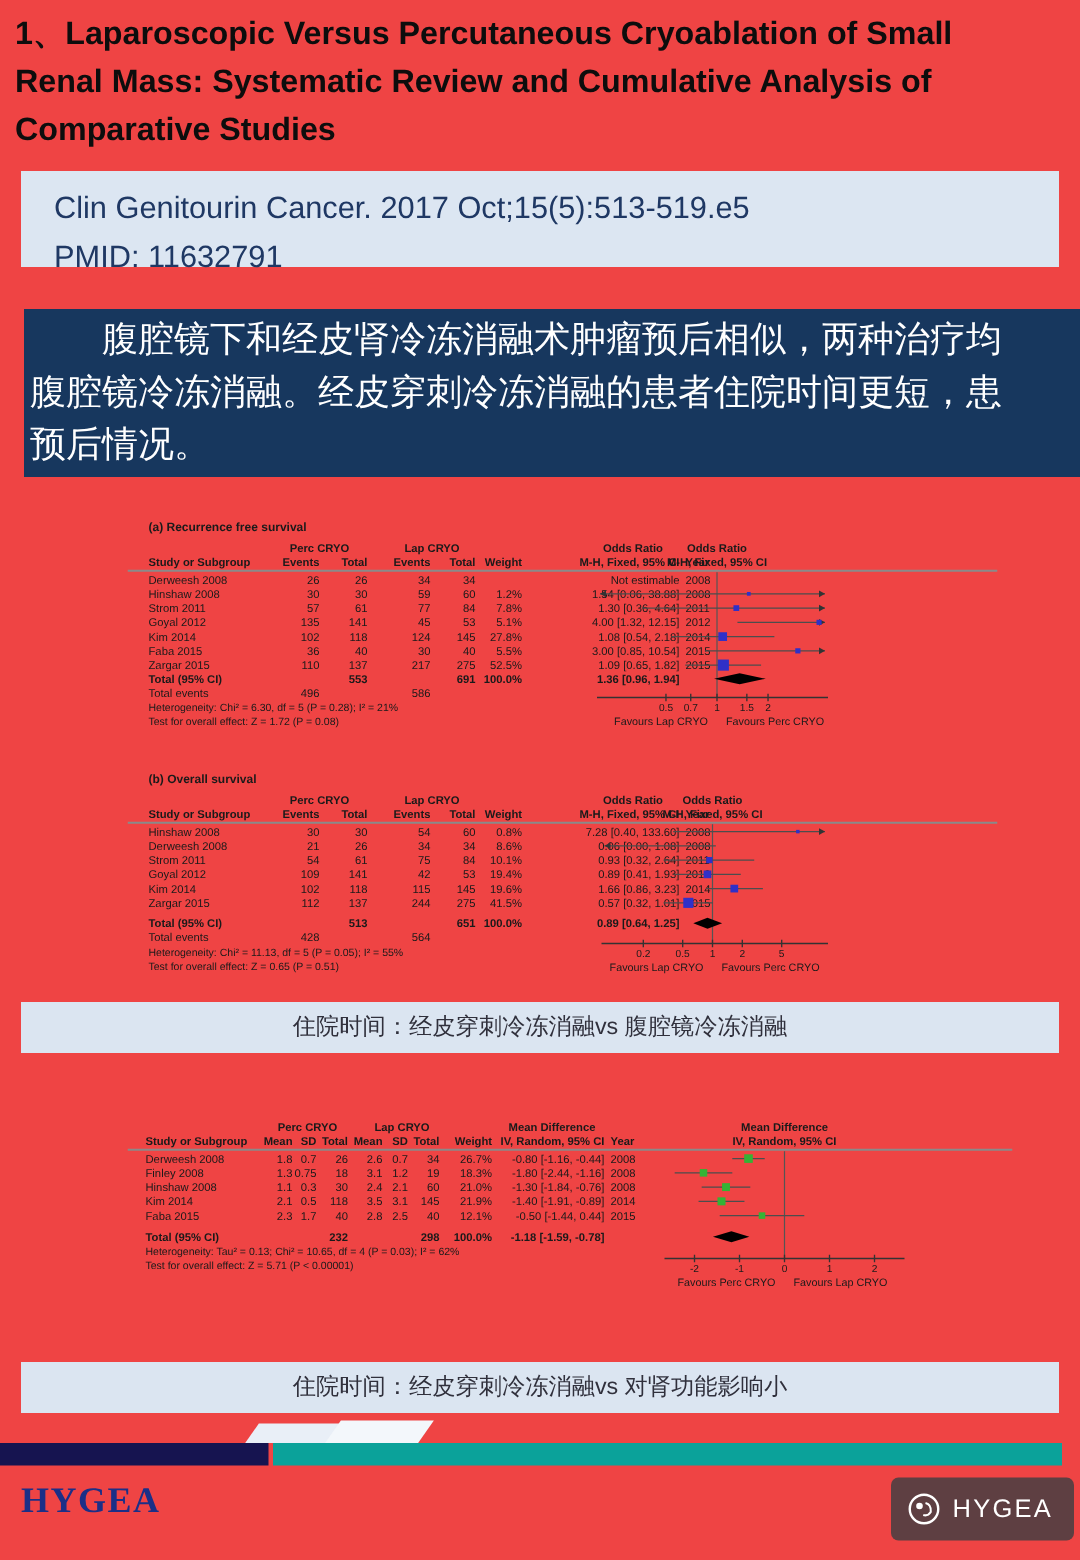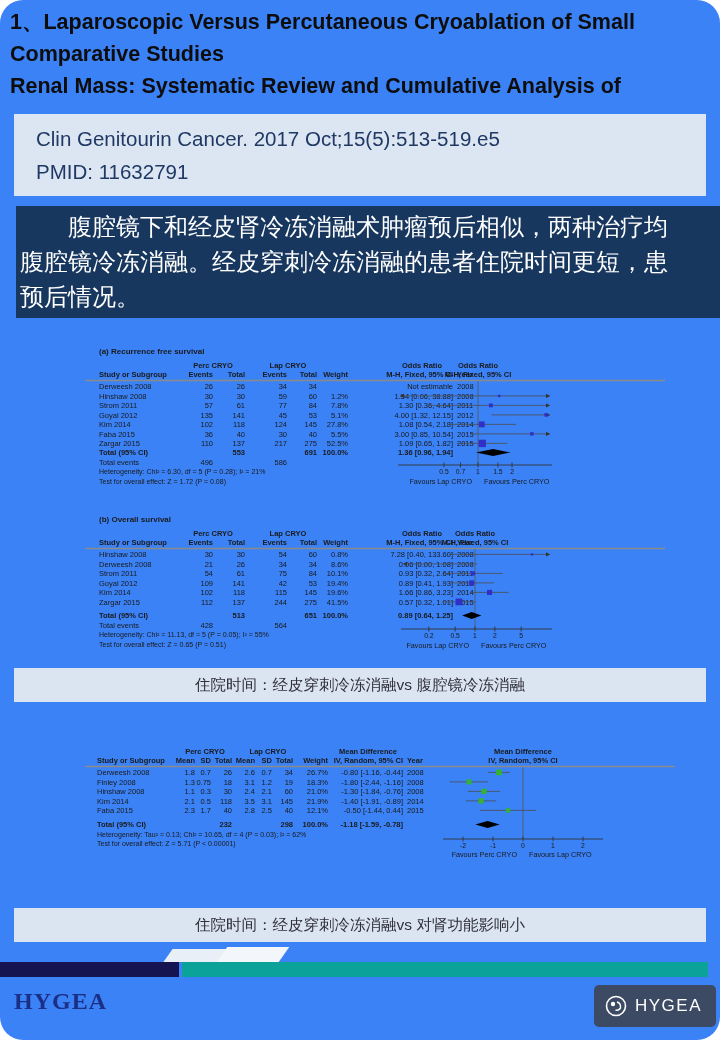--- a/index.html
+++ b/index.html
@@ -1,20 +1,20 @@
 <!DOCTYPE html>
 <html><head>
 <meta charset="utf-8">
 <style>
   html,body{margin:0;padding:0;background:#fff;}
-  .page{position:relative;width:720px;height:1040px;background:#3b82f6;overflow:hidden;
-        font-family:"Liberation Sans",sans-serif;color:#000;border-radius:23px;}
+  .page{position:relative;width:720px;height:1040px;background:#ef4444;overflow:hidden;
+        font-family:"Liberation Sans",sans-serif;color:#000;}
   .title{position:absolute;left:10px;top:6px;width:702px;font-size:21.5px;font-weight:bold;
          line-height:32px;color:#0d0d0d;letter-spacing:0px;}
-  .citation{position:absolute;left:14px;top:114px;width:692px;height:82px;background:#dce6f2;
+  .citation{position:absolute;left:14px;top:114px;width:692px;height:64px;background:#dce6f2;
             box-sizing:border-box;padding:8px 0 0 22px;font-size:20.5px;line-height:33px;color:#1f3864;}
   .summary{position:absolute;left:16px;top:206px;width:708px;height:112px;background:#17375e;
            box-sizing:border-box;padding:3px 4px;color:#ffffff;font-size:24px;line-height:35px;}
   .summary .indent{text-indent:2em;}
   .caption-bar{position:absolute;left:14px;width:692px;height:34px;background:#dbe5f1;
                text-align:center;line-height:34px;font-size:15.5px;color:#30303c;}
   .cap1{top:668px;} .cap2{top:908px;}
   .plot-svg{position:absolute;}
   .svg-a{left:85px;top:344px;} .svg-b{left:85px;top:512px;} .svg-c{left:85px;top:742px;}
   .footer-bar-navy{position:absolute;left:0;top:962px;width:179px;height:15px;background:#161450;}
@@ -28,22 +28,22 @@
              box-sizing:border-box;padding-left:10px;}
   .watermark .wm-text{color:#ffffff;font-size:17px;letter-spacing:1.5px;font-weight:400;}
 </style>
 </head>
 <body>
 
 <div class="page">
 
   <div class="title">
     <div>1、Laparoscopic Versus Percutaneous Cryoablation of Small</div>
+    <div>Renal Mass: Systematic Review and Cumulative Analysis of</div>
     <div>Comparative Studies</div>
-    <div>Renal Mass: Systematic Review and Cumulative Analysis of</div>
   </div>
 
   <div class="citation">
     <div>Clin Genitourin Cancer. 2017 Oct;15(5):513-519.e5</div>
     <div>PMID: 11632791</div>
   </div>
 
   <div class="summary">
     <div class="indent">腹腔镜下和经皮肾冷冻消融术肿瘤预后相似，两种治疗均</div>
     <div>腹腔镜冷冻消融。经皮穿刺冷冻消融的患者住院时间更短，患</div>

